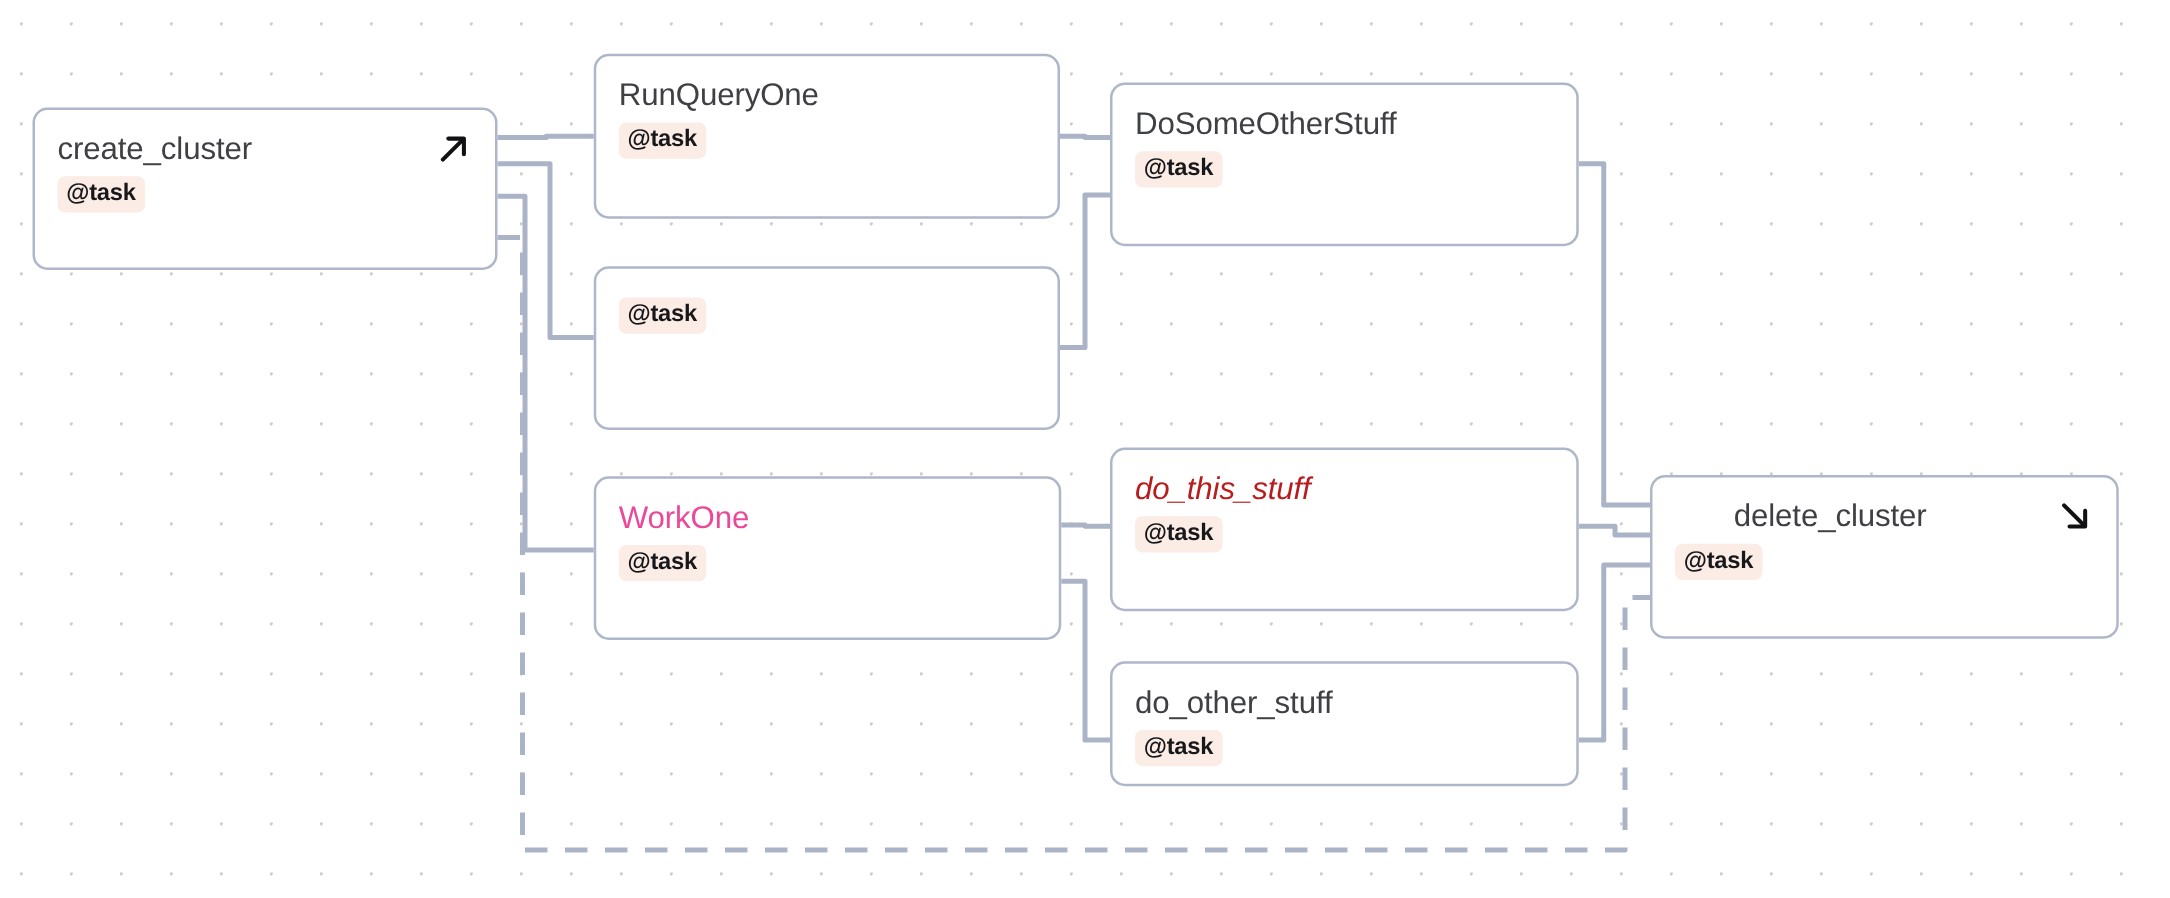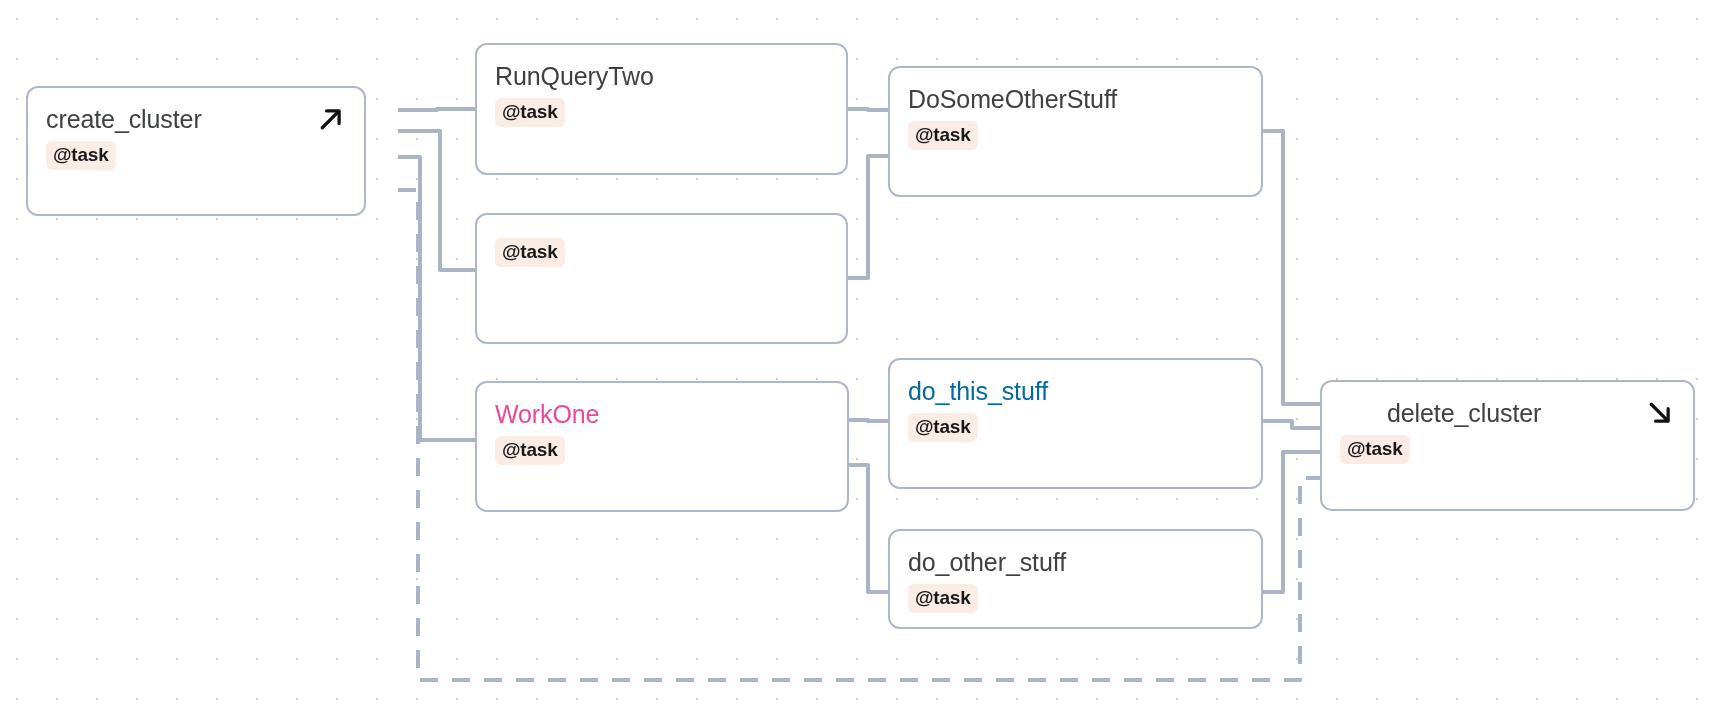--- a/index.html
+++ b/index.html
@@ -92,34 +92,34 @@
       <path d="M 848,109 L 868,109 L 868,110 L 888,110" fill="none" stroke="#aab4c6" stroke-width="4" stroke-linecap="butt" stroke-linejoin="round"></path>
       <path d="M 848,278 L 868,278 L 868,156 L 888,156" fill="none" stroke="#aab4c6" stroke-width="4" stroke-linecap="butt" stroke-linejoin="round"></path>
       <path d="M 849,420 L 868,420 L 868,421 L 888,421" fill="none" stroke="#aab4c6" stroke-width="4" stroke-linecap="butt" stroke-linejoin="round"></path>
       <path d="M 849,465 L 868,465 L 868,592 L 888,592" fill="none" stroke="#aab4c6" stroke-width="4" stroke-linecap="butt" stroke-linejoin="round"></path>
       <path d="M 1263,131 L 1283,131 L 1283,404 L 1320,404" fill="none" stroke="#aab4c6" stroke-width="4" stroke-linecap="butt" stroke-linejoin="round"></path>
       <path d="M 1263,421 L 1292,421 L 1292,428 L 1320,428" fill="none" stroke="#aab4c6" stroke-width="4" stroke-linecap="butt" stroke-linejoin="round"></path>
       <path d="M 1263,592 L 1283,592 L 1283,452 L 1320,452" fill="none" stroke="#aab4c6" stroke-width="4" stroke-linecap="butt" stroke-linejoin="round"></path>
     </svg>
 
   <div id="node-layer">
-      <div class="node" style="left: 26px; top: 86px; width: 340px; height: 130px; border-color: rgb(174, 183, 201); background: rgb(255, 255, 255);">
+      <div class="node" style="left: 26px; top: 86px; width: 372px; height: 130px; border-color: rgb(174, 183, 201); background: rgb(255, 255, 255);">
     <div class="node-title" style="color: rgb(63, 64, 68);">create_cluster</div>
     <div class="node-badge-row">
       <span class="badge" style="background: rgb(251, 236, 230); color: rgb(24, 24, 27);">@task</span>
     </div>
   <span class="node-arrow">
           <svg viewBox="0 0 24 24" fill="none" stroke="currentColor" stroke-width="2.6" stroke-linecap="round" stroke-linejoin="round">
             <line x1="5" y1="19" x2="18" y2="6"></line>
             <polyline points="8.5,5.5 18.5,5.5 18.5,15.5"></polyline>
           </svg>
         </span>
       </div>
       <div class="node" style="left: 475px; top: 43px; width: 373px; height: 132px; border-color: rgb(174, 183, 201); background: rgb(255, 255, 255);">
-    <div class="node-title" style="color: rgb(63, 64, 68);">RunQueryTwo</div>
+    <div class="node-title" style="color: rgb(63, 64, 68);">RunQueryOne</div>
     <div class="node-badge-row">
       <span class="badge" style="background: rgb(251, 236, 230); color: rgb(24, 24, 27);">@task</span>
     </div>
   </div>
       <div class="node" style="left: 475px; top: 213px; width: 373px; height: 131px; border-color: rgb(174, 183, 201); background: rgb(255, 255, 255);">
     <div class="node-badge-row">
       <span class="badge" style="background: rgb(251, 236, 230); color: rgb(24, 24, 27);">@task</span>
     </div>
   </div>
       <div class="node" style="left: 475px; top: 381px; width: 374px; height: 131px; border-color: rgb(174, 183, 201); background: rgb(255, 255, 255);">
@@ -128,21 +128,21 @@
       <span class="badge" style="background: rgb(251, 236, 230); color: rgb(24, 24, 27);">@task</span>
     </div>
   </div>
       <div class="node" style="left: 888px; top: 66px; width: 375px; height: 131px; border-color: rgb(174, 183, 201); background: rgb(255, 255, 255);">
     <div class="node-title" style="color: rgb(63, 64, 68);">DoSomeOtherStuff</div>
     <div class="node-badge-row">
       <span class="badge" style="background: rgb(251, 236, 230); color: rgb(24, 24, 27);">@task</span>
     </div>
   </div>
       <div class="node" style="left: 888px; top: 358px; width: 375px; height: 131px; border-color: rgb(174, 183, 201); background: rgb(255, 255, 255);">
-    <div class="node-title" style="color: #0369a1;">do_this_stuff</div>
+    <div class="node-title" style="color: #b91c1c; font-style: italic;">do_this_stuff</div>
     <div class="node-badge-row">
       <span class="badge" style="background: rgb(251, 236, 230); color: rgb(24, 24, 27);">@task</span>
     </div>
   </div>
       <div class="node" style="left: 888px; top: 529px; width: 375px; height: 100px; border-color: rgb(174, 183, 201); background: rgb(255, 255, 255);">
     <div class="node-title" style="color: rgb(63, 64, 68);">do_other_stuff</div>
     <div class="node-badge-row">
       <span class="badge" style="background: rgb(251, 236, 230); color: rgb(24, 24, 27);">@task</span>
     </div>
   </div>

